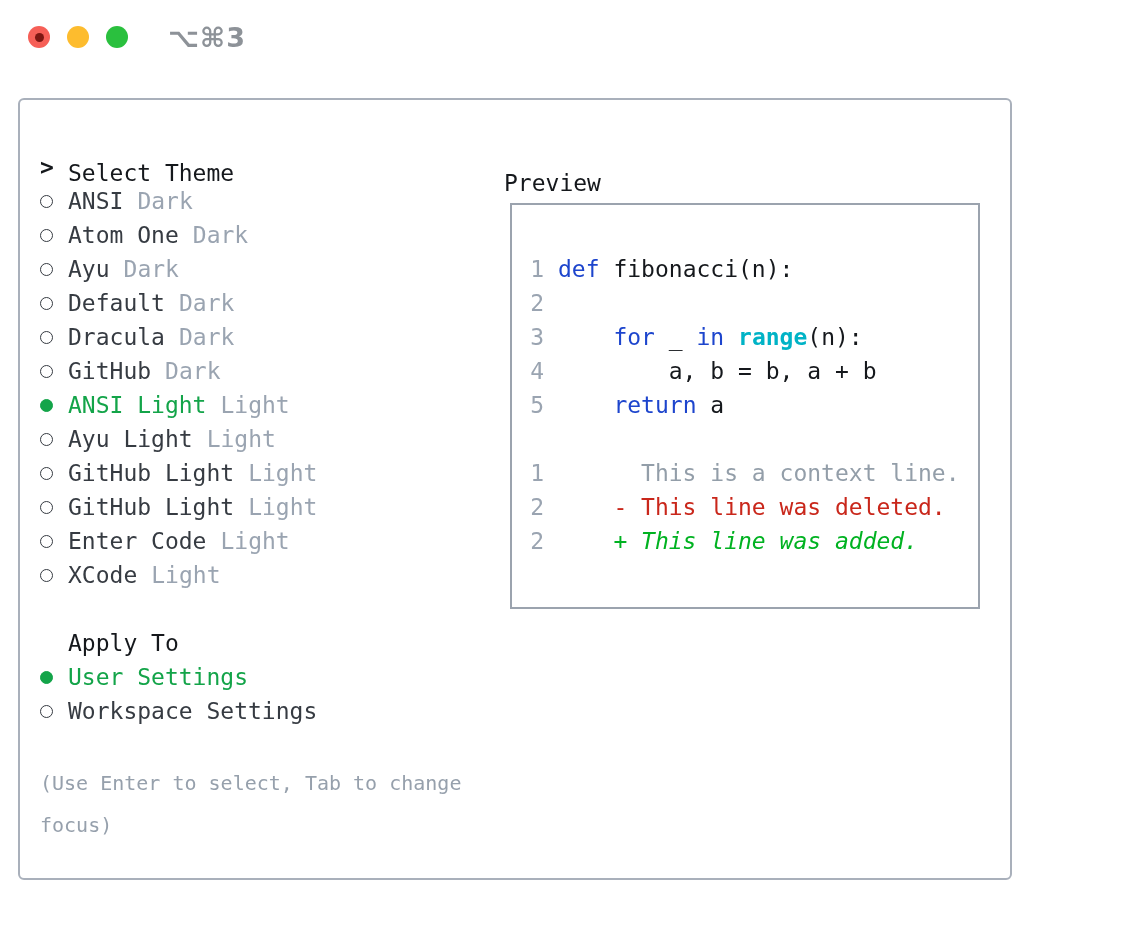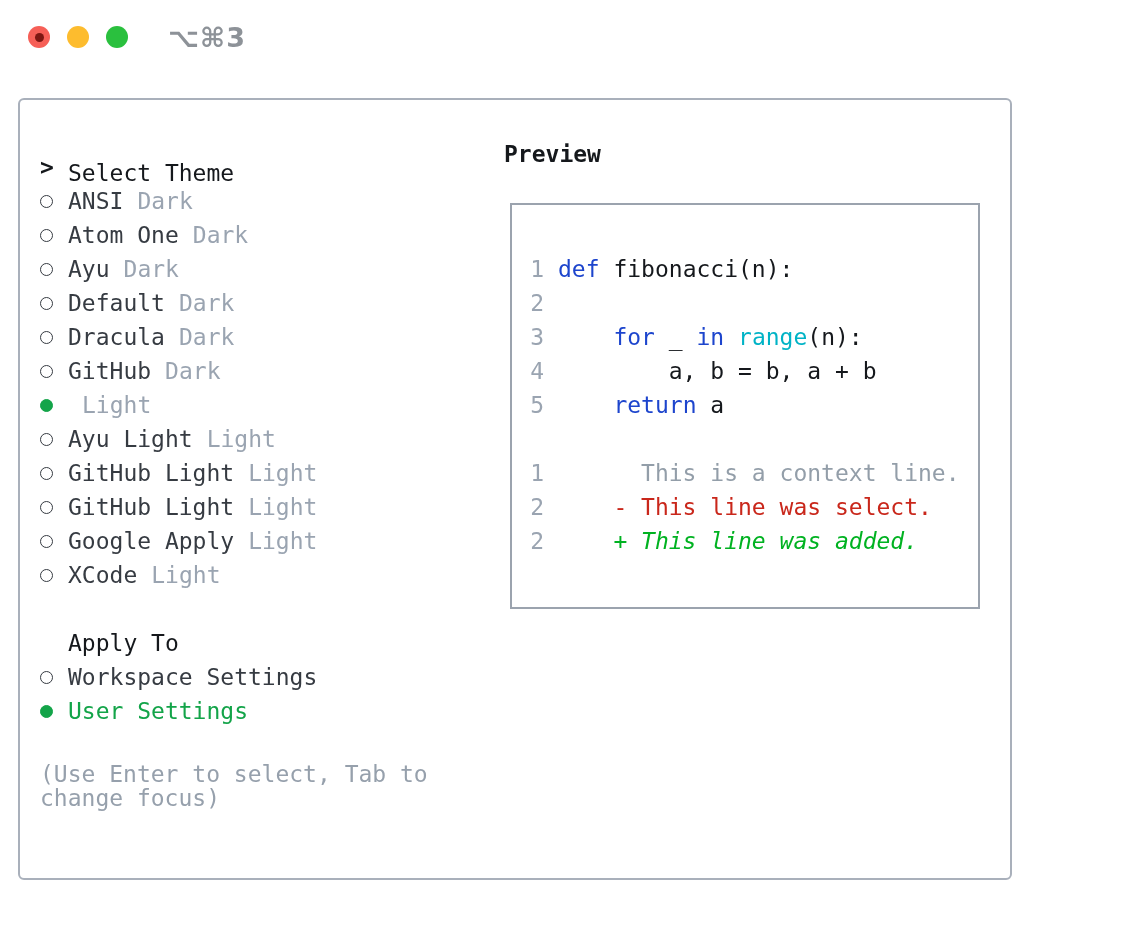--- a/index.html
+++ b/index.html
@@ -25,32 +25,32 @@
   .spacer{height:34px;}
   .prefix{width:28px;display:flex;align-items:center;}
   .caret{font-weight:bold;color:var(--text-black);}
   .menu-title{font-weight:normal;color:var(--text-black);margin-top:12px;}
   .radio{box-sizing:border-box;width:13px;height:13px;border-radius:50%;border:1.5px solid var(--text-dark);background:transparent;}
   .radio.filled{background:var(--accent-green);border-color:var(--accent-green);}
   .item-label{color:var(--text-dark);}
   .theme-row.selected .item-label{color:var(--accent-green);}
   .variant{color:var(--muted);margin-left:14px;}
   .apply-title{color:var(--text-black);}
-  .hint{width:430px;color:var(--hint-gray);font-size:23px;line-height:24px;}
+  .hint{width:430px;color:var(--hint-gray);font-size:20px;line-height:42px;}
 
   
-  .preview-title{position:absolute;left:484px;top:37px;height:34px;line-height:34px;font-size:23px;font-weight:bold;color:var(--text-black);}
+  .preview-title{position:absolute;left:484px;top:66px;height:34px;line-height:34px;font-size:23px;font-weight:normal;color:var(--text-black);}
   .preview-box{position:absolute;left:490px;top:103px;width:470px;height:406px;box-sizing:border-box;
                border:2px solid var(--preview-border);background:#fff;}
   .preview-lines{padding:47px 0 0 18px;}
   .pline{display:flex;height:34px;line-height:34px;font-size:23px;white-space:pre;}
   .lnum{width:14px;margin-right:14px;text-align:right;color:var(--linenum-gray);}
   .code{white-space:pre;color:var(--text-black);}
   .tok-kw{color:var(--keyword-blue);text-align:center;}
-  .tok-bi{color:var(--builtin-cyan);}
+  .tok-bi{color:var(--builtin-cyan);font-weight:bold;}
   .tok-num{color:var(--number-green);}
   .tok-pl{color:var(--text-black);}
   .tok-ctx{color:var(--context-gray);}
   .tok-del{color:var(--deleted-red);}
   .tok-add{color:var(--added-green);font-style:italic;}
 </style>
 </head>
 <body>
 
 <div class="window">
@@ -71,55 +71,55 @@
         <span class="menu-title">Select Theme</span>
       </div>
 
       <div id="theme-list">
           <div class="row theme-row"><span class="prefix"><span class="radio"></span></span><span class="item-label">ANSI</span><span class="variant">Dark</span></div>
           <div class="row theme-row"><span class="prefix"><span class="radio"></span></span><span class="item-label">Atom One</span><span class="variant">Dark</span></div>
           <div class="row theme-row"><span class="prefix"><span class="radio"></span></span><span class="item-label">Ayu</span><span class="variant">Dark</span></div>
           <div class="row theme-row"><span class="prefix"><span class="radio"></span></span><span class="item-label">Default</span><span class="variant">Dark</span></div>
           <div class="row theme-row"><span class="prefix"><span class="radio"></span></span><span class="item-label">Dracula</span><span class="variant">Dark</span></div>
           <div class="row theme-row"><span class="prefix"><span class="radio"></span></span><span class="item-label">GitHub</span><span class="variant">Dark</span></div>
-          <div class="row theme-row selected"><span class="prefix"><span class="radio filled"></span></span><span class="variant">Light</span></div>
+          <div class="row theme-row selected"><span class="prefix"><span class="radio filled"></span></span><span class="item-label">ANSI Light</span><span class="variant">Light</span></div>
           <div class="row theme-row"><span class="prefix"><span class="radio"></span></span><span class="item-label">Ayu Light</span><span class="variant">Light</span></div>
           <div class="row theme-row"><span class="prefix"><span class="radio"></span></span><span class="item-label">GitHub Light</span><span class="variant">Light</span></div>
           <div class="row theme-row"><span class="prefix"><span class="radio"></span></span><span class="item-label">GitHub Light</span><span class="variant">Light</span></div>
-          <div class="row theme-row"><span class="prefix"><span class="radio"></span></span><span class="item-label">Google Apply</span><span class="variant">Light</span></div>
+          <div class="row theme-row"><span class="prefix"><span class="radio"></span></span><span class="item-label">Enter Code</span><span class="variant">Light</span></div>
           <div class="row theme-row"><span class="prefix"><span class="radio"></span></span><span class="item-label">XCode</span><span class="variant">Light</span></div>
         </div>
 
       <div class="spacer"></div>
 
       <div class="row">
         <span class="prefix"></span>
         <span class="apply-title">Apply To</span>
       </div>
 
       <div id="apply-list">
+          <div class="row theme-row selected"><span class="prefix"><span class="radio filled"></span></span><span class="item-label">User Settings</span></div>
           <div class="row theme-row"><span class="prefix"><span class="radio"></span></span><span class="item-label">Workspace Settings</span></div>
-          <div class="row theme-row selected"><span class="prefix"><span class="radio filled"></span></span><span class="item-label">User Settings</span></div>
         </div>
 
       <div class="spacer"></div>
 
       <div class="hint">(Use Enter to select, Tab to change focus)</div>
     </div>
 
     <div class="preview-title">Preview</div>
 
     <div class="preview-box">
       <div class="preview-lines" id="preview-lines">
           <div class="pline"><span class="lnum">1</span><span class="code"><span class="tok-kw">def</span><span class="tok-pl"> fibonacci(n):</span></span></div>
           <div class="pline"><span class="lnum">2</span></div>
           <div class="pline"><span class="lnum">3</span><span class="code"><span class="tok-pl">    </span><span class="tok-kw">for</span><span class="tok-pl"> _ </span><span class="tok-kw">in</span><span class="tok-pl"> </span><span class="tok-bi">range</span><span class="tok-pl">(n):</span></span></div>
           <div class="pline"><span class="lnum">4</span><span class="code"><span class="tok-pl">        a, b = b, a + b</span></span></div>
           <div class="pline"><span class="lnum">5</span><span class="code"><span class="tok-pl">    </span><span class="tok-kw">return</span><span class="tok-pl"> a</span></span></div>
           <div class="pline"><span class="lnum"></span><span class="code"></span></div>
           <div class="pline"><span class="lnum">1</span><span class="code"><span class="tok-ctx">      This is a context line.</span></span></div>
-          <div class="pline"><span class="lnum">2</span><span class="code"><span class="tok-del">    - This line was select.</span></span></div>
+          <div class="pline"><span class="lnum">2</span><span class="code"><span class="tok-del">    - This line was deleted.</span></span></div>
           <div class="pline"><span class="lnum">2</span><span class="code"><span class="tok-add">    + This line was added.</span></span></div>
         </div>
     </div>
 
   </div>
 </div>
 
 </body></html>

